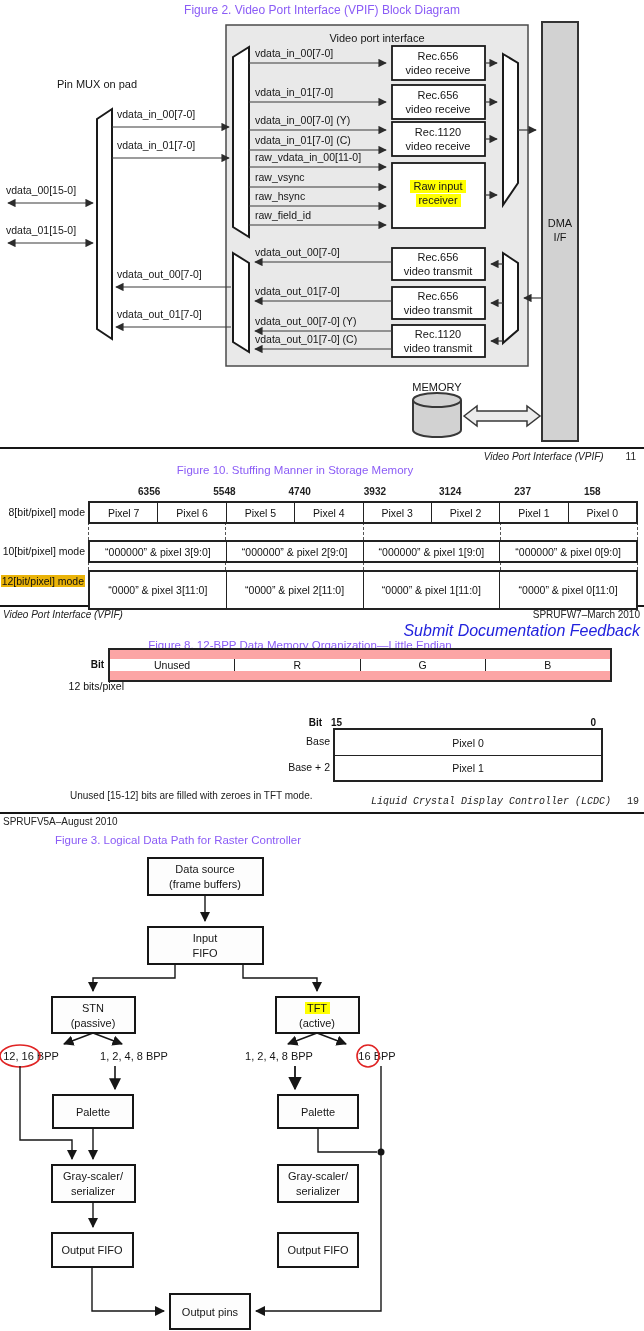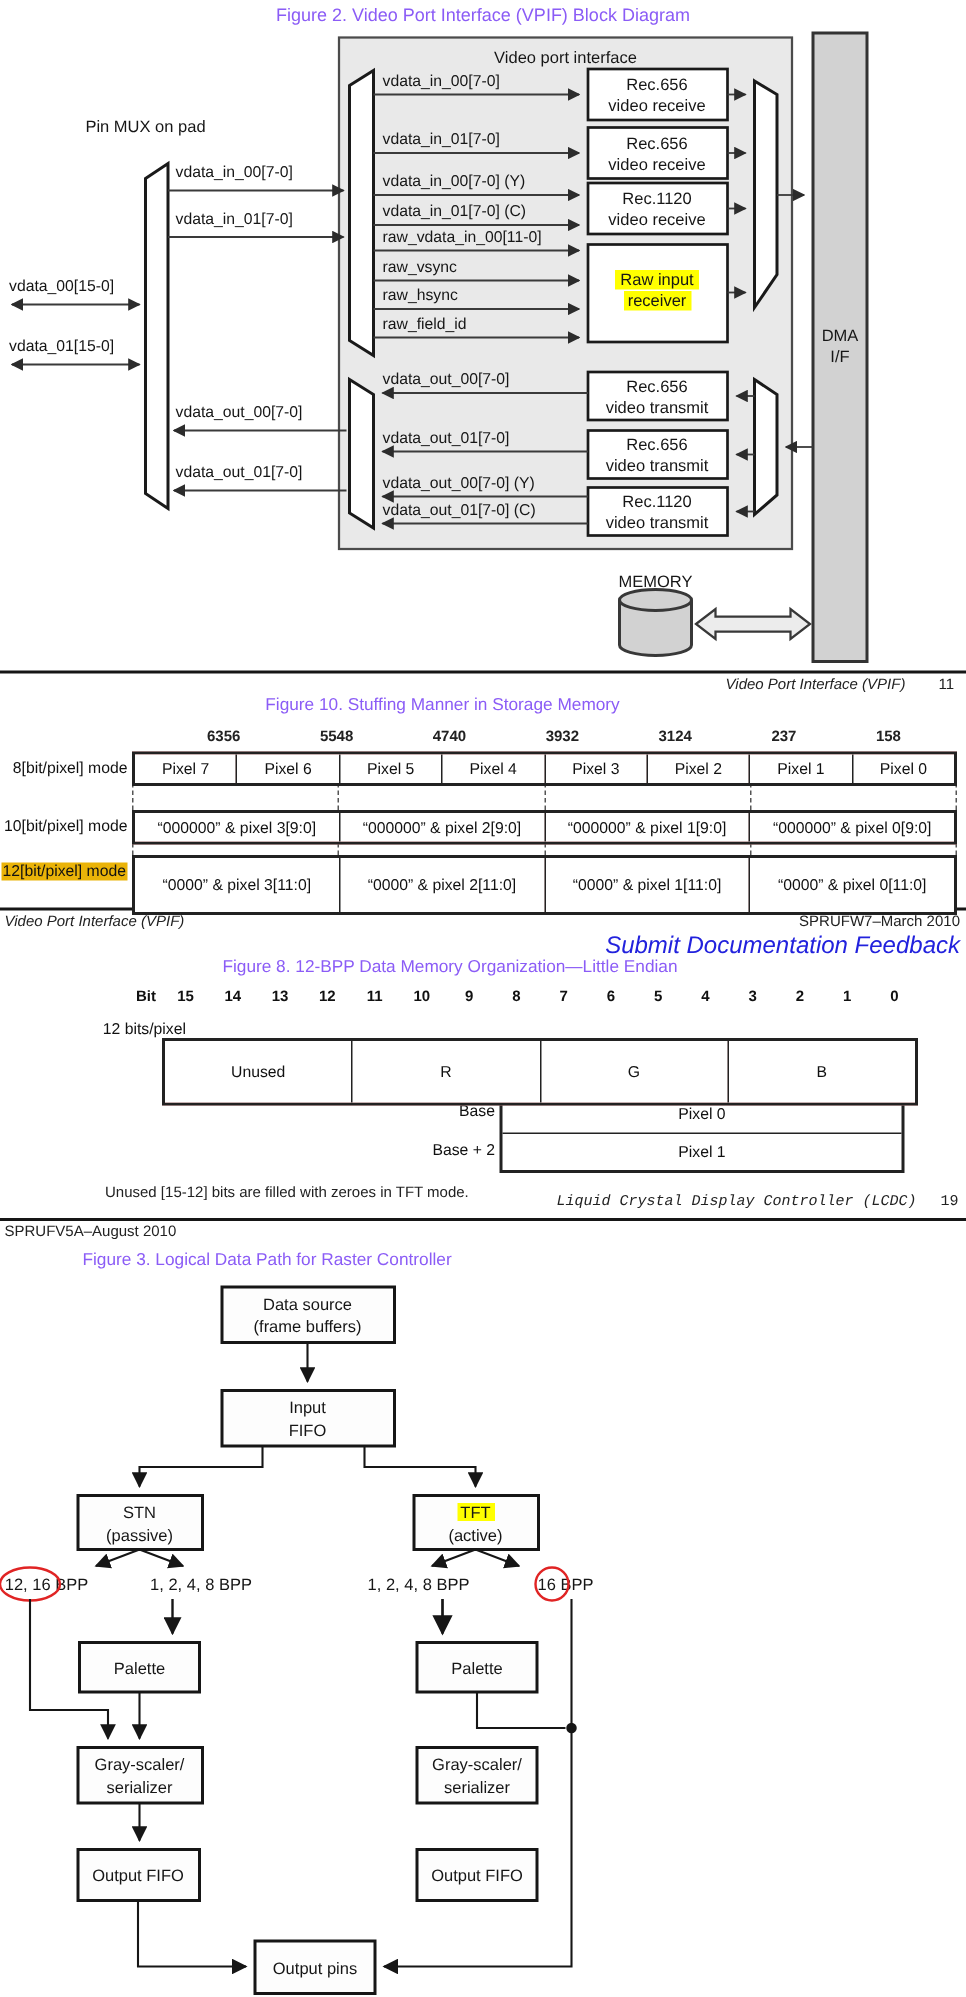--- a/index.html
+++ b/index.html
@@ -265,21 +265,21 @@
     <span>6</span>
     <span>5</span>
     <span>4</span>
     <span>3</span>
     <span>2</span>
     <span>1</span>
     <span>0</span>
   </div>
 
   <div class="abs rowlbl" style="top:680px;left:0;width:124px;">12 bits/pixel</div>
-  <div class="abs memrow" style="top:692px;left:108px;width:504px;height:45px;">
+  <div class="abs memrow" style="top:648px;left:108px;width:504px;height:34px;align-items:center;">
     <div class="cell">Unused</div>
     <div class="cell">R</div>
     <div class="cell">G</div>
     <div class="cell">B</div>
   </div>
 
   <div class="abs" style="top:717px;left:250px;width:72px;text-align:right;font-size:10px;font-weight:bold;">Bit</div>
   <div class="abs" style="top:717px;left:331px;font-size:10px;font-weight:bold;">15</div>
   <div class="abs" style="top:717px;left:560px;width:36px;text-align:right;font-size:10px;font-weight:bold;">0</div>
 

